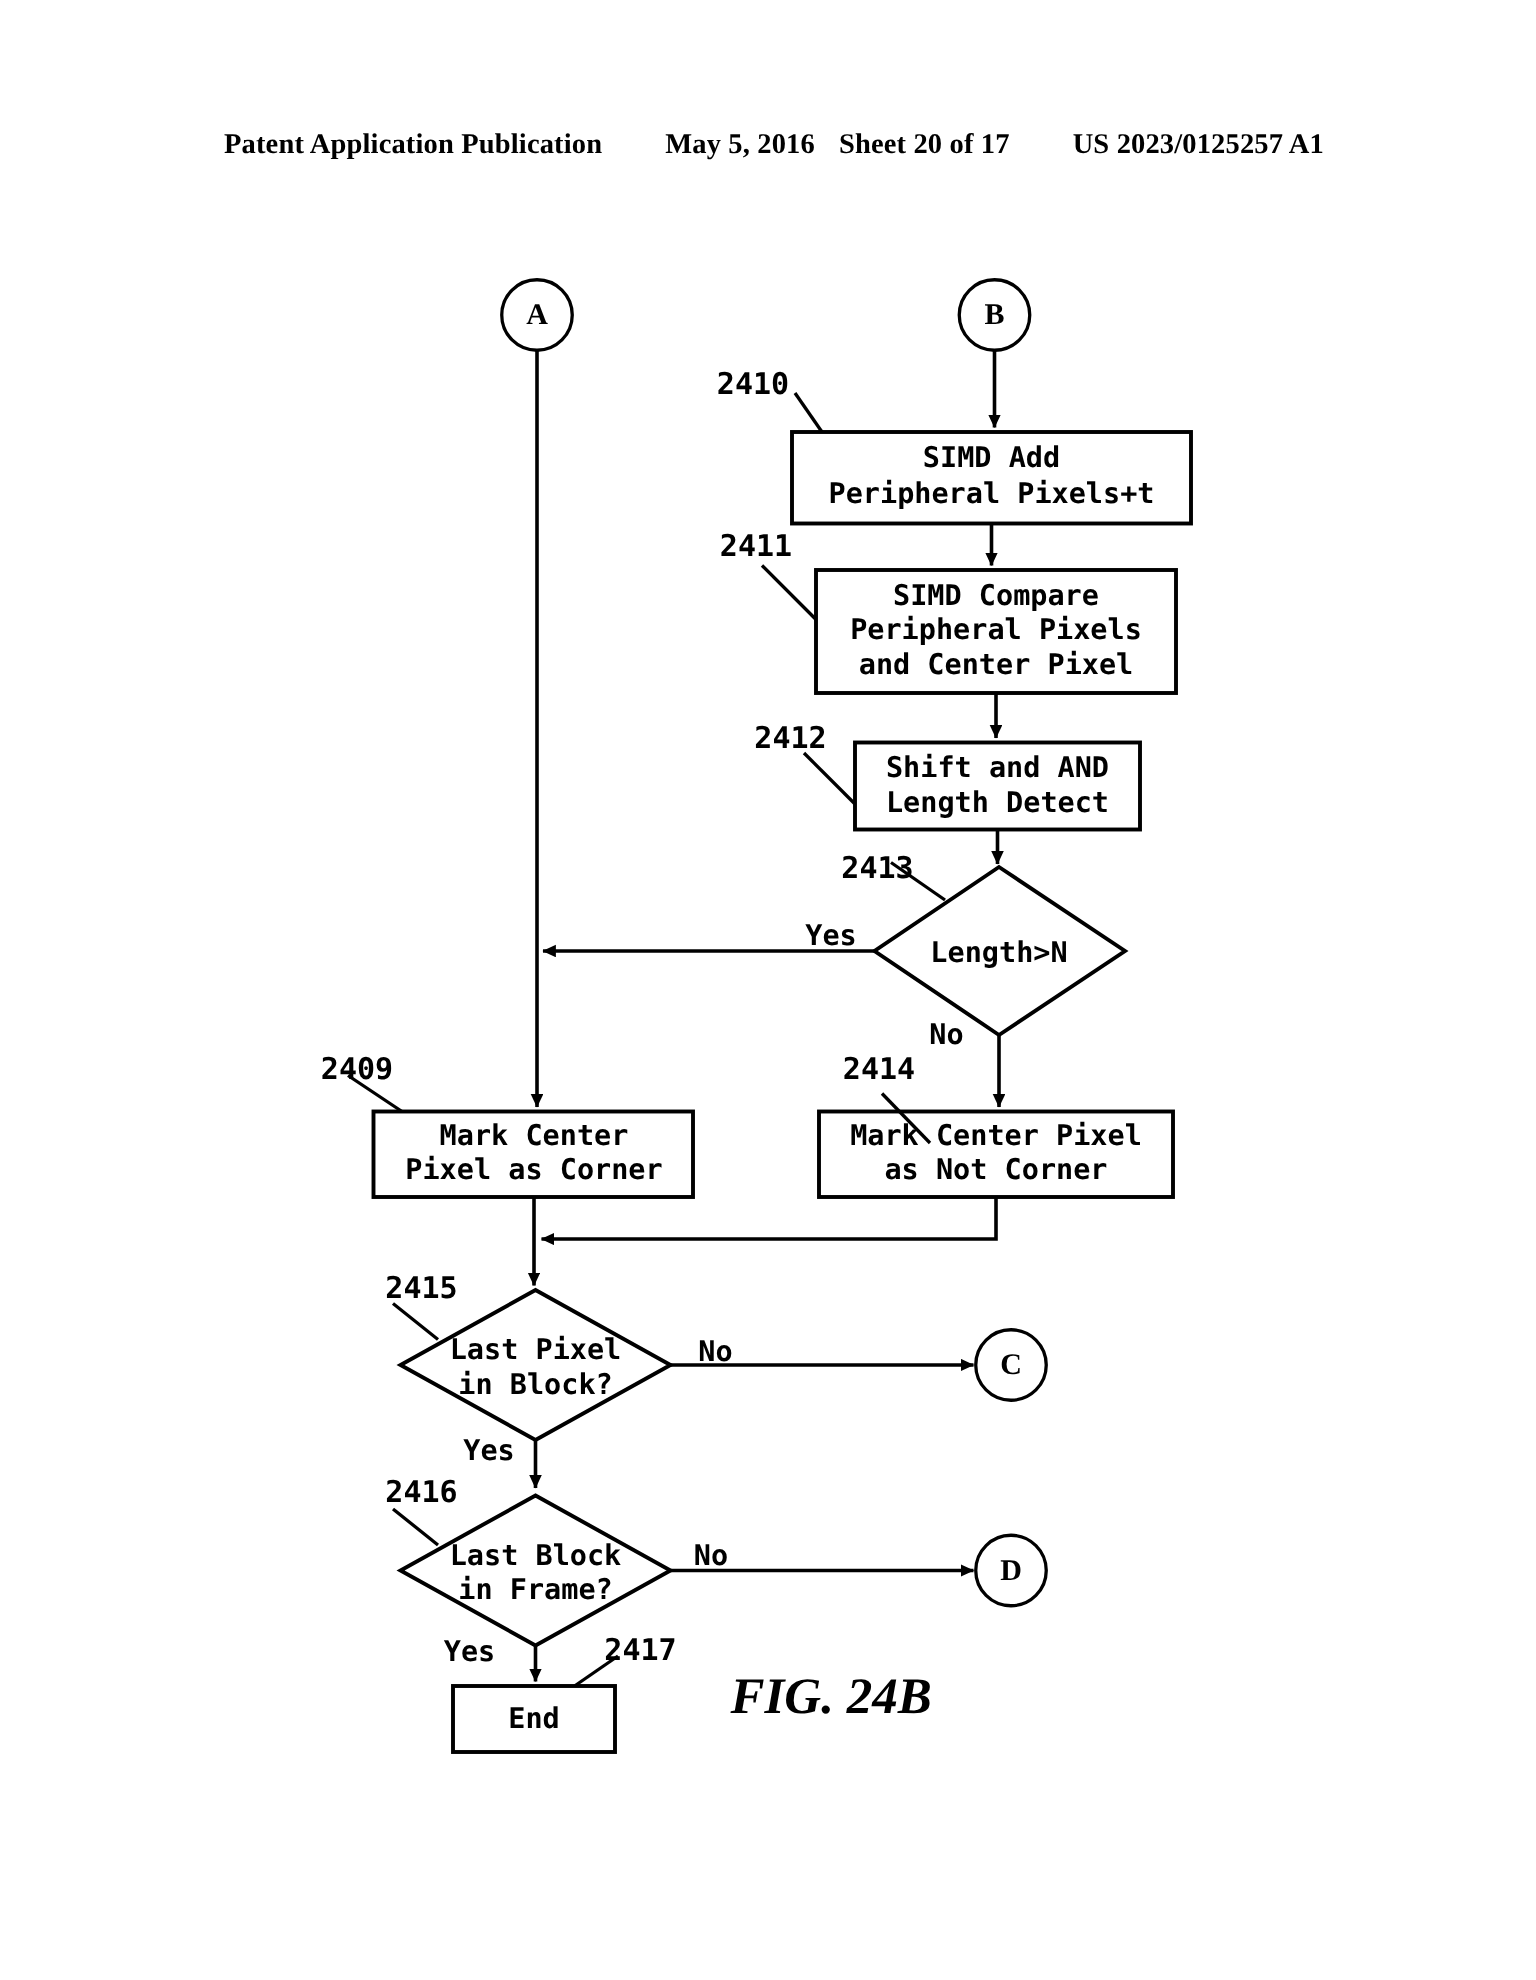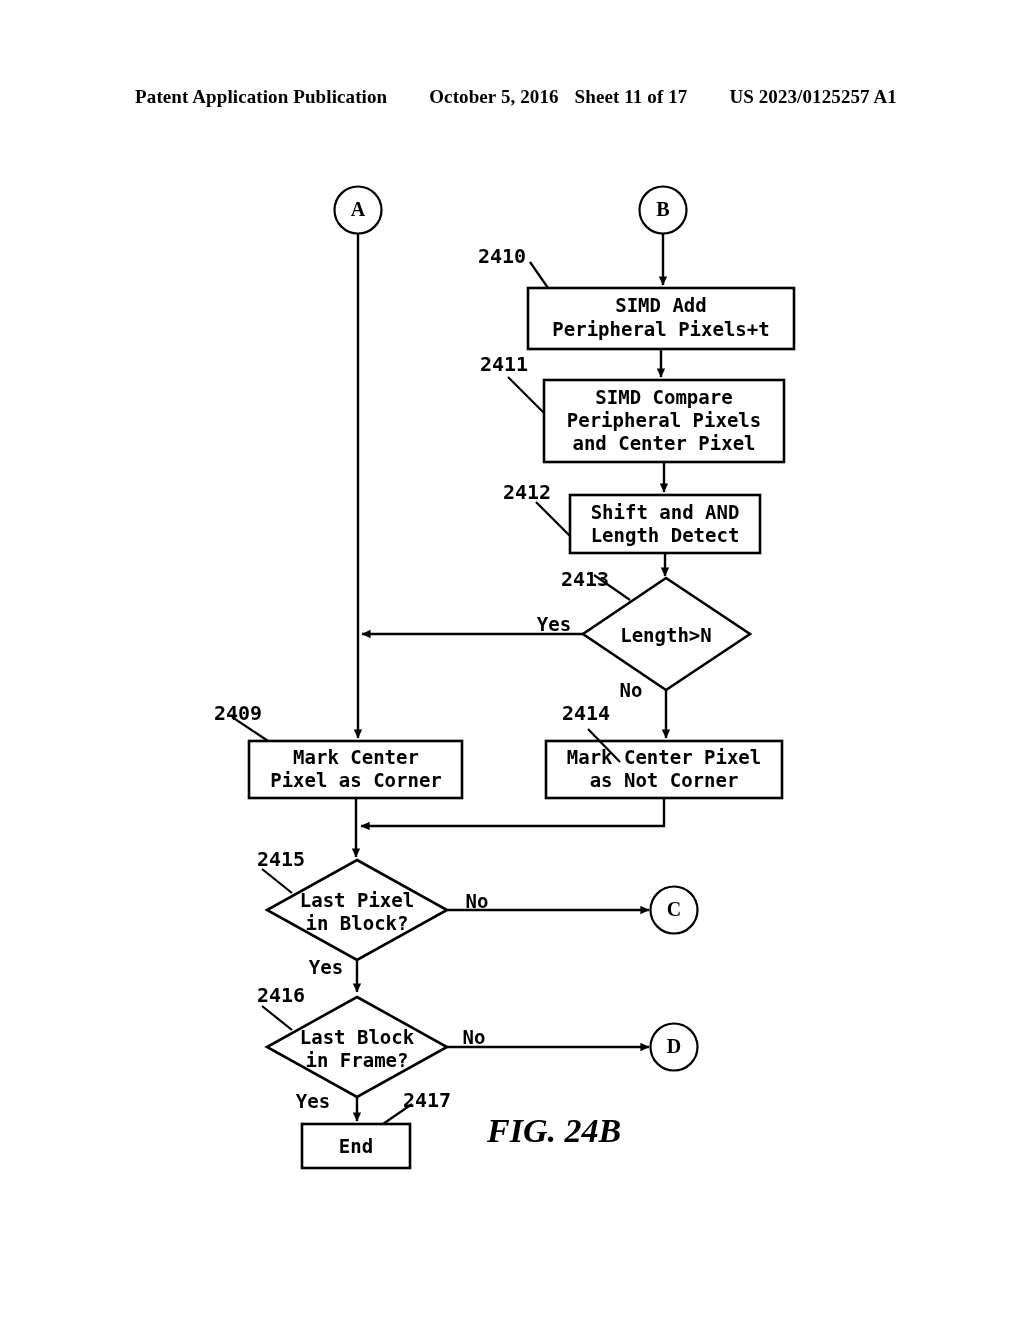--- a/index.html
+++ b/index.html
@@ -108,22 +108,22 @@
     fill: none;
   }
 </style>
 </head>
 <body>
 
 <div id="sheet">
 
   <div class="page-header">
     <span class="hdr-pub">Patent Application Publication</span>
-    <span class="hdr-date">October 5, 2016</span>
-    <span class="hdr-sheet">Sheet 11 of 17</span>
+    <span class="hdr-date">May 5, 2016</span>
+    <span class="hdr-sheet">Sheet 20 of 17</span>
     <span class="hdr-num">US 2023/0125257 A1</span>
   </div>
 
   <div id="figure">
     <svg width="1024" height="1320" viewBox="0 0 1024 1320" xmlns="http://www.w3.org/2000/svg">
       <defs>
         <marker id="arrow" markerWidth="11" markerHeight="11" refX="8.6" refY="4.2" orient="auto" markerUnits="userSpaceOnUse">
           <path d="M0,0 L9,4.2 L0,8.4 z" fill="#000000"></path>
         </marker>
       </defs>

